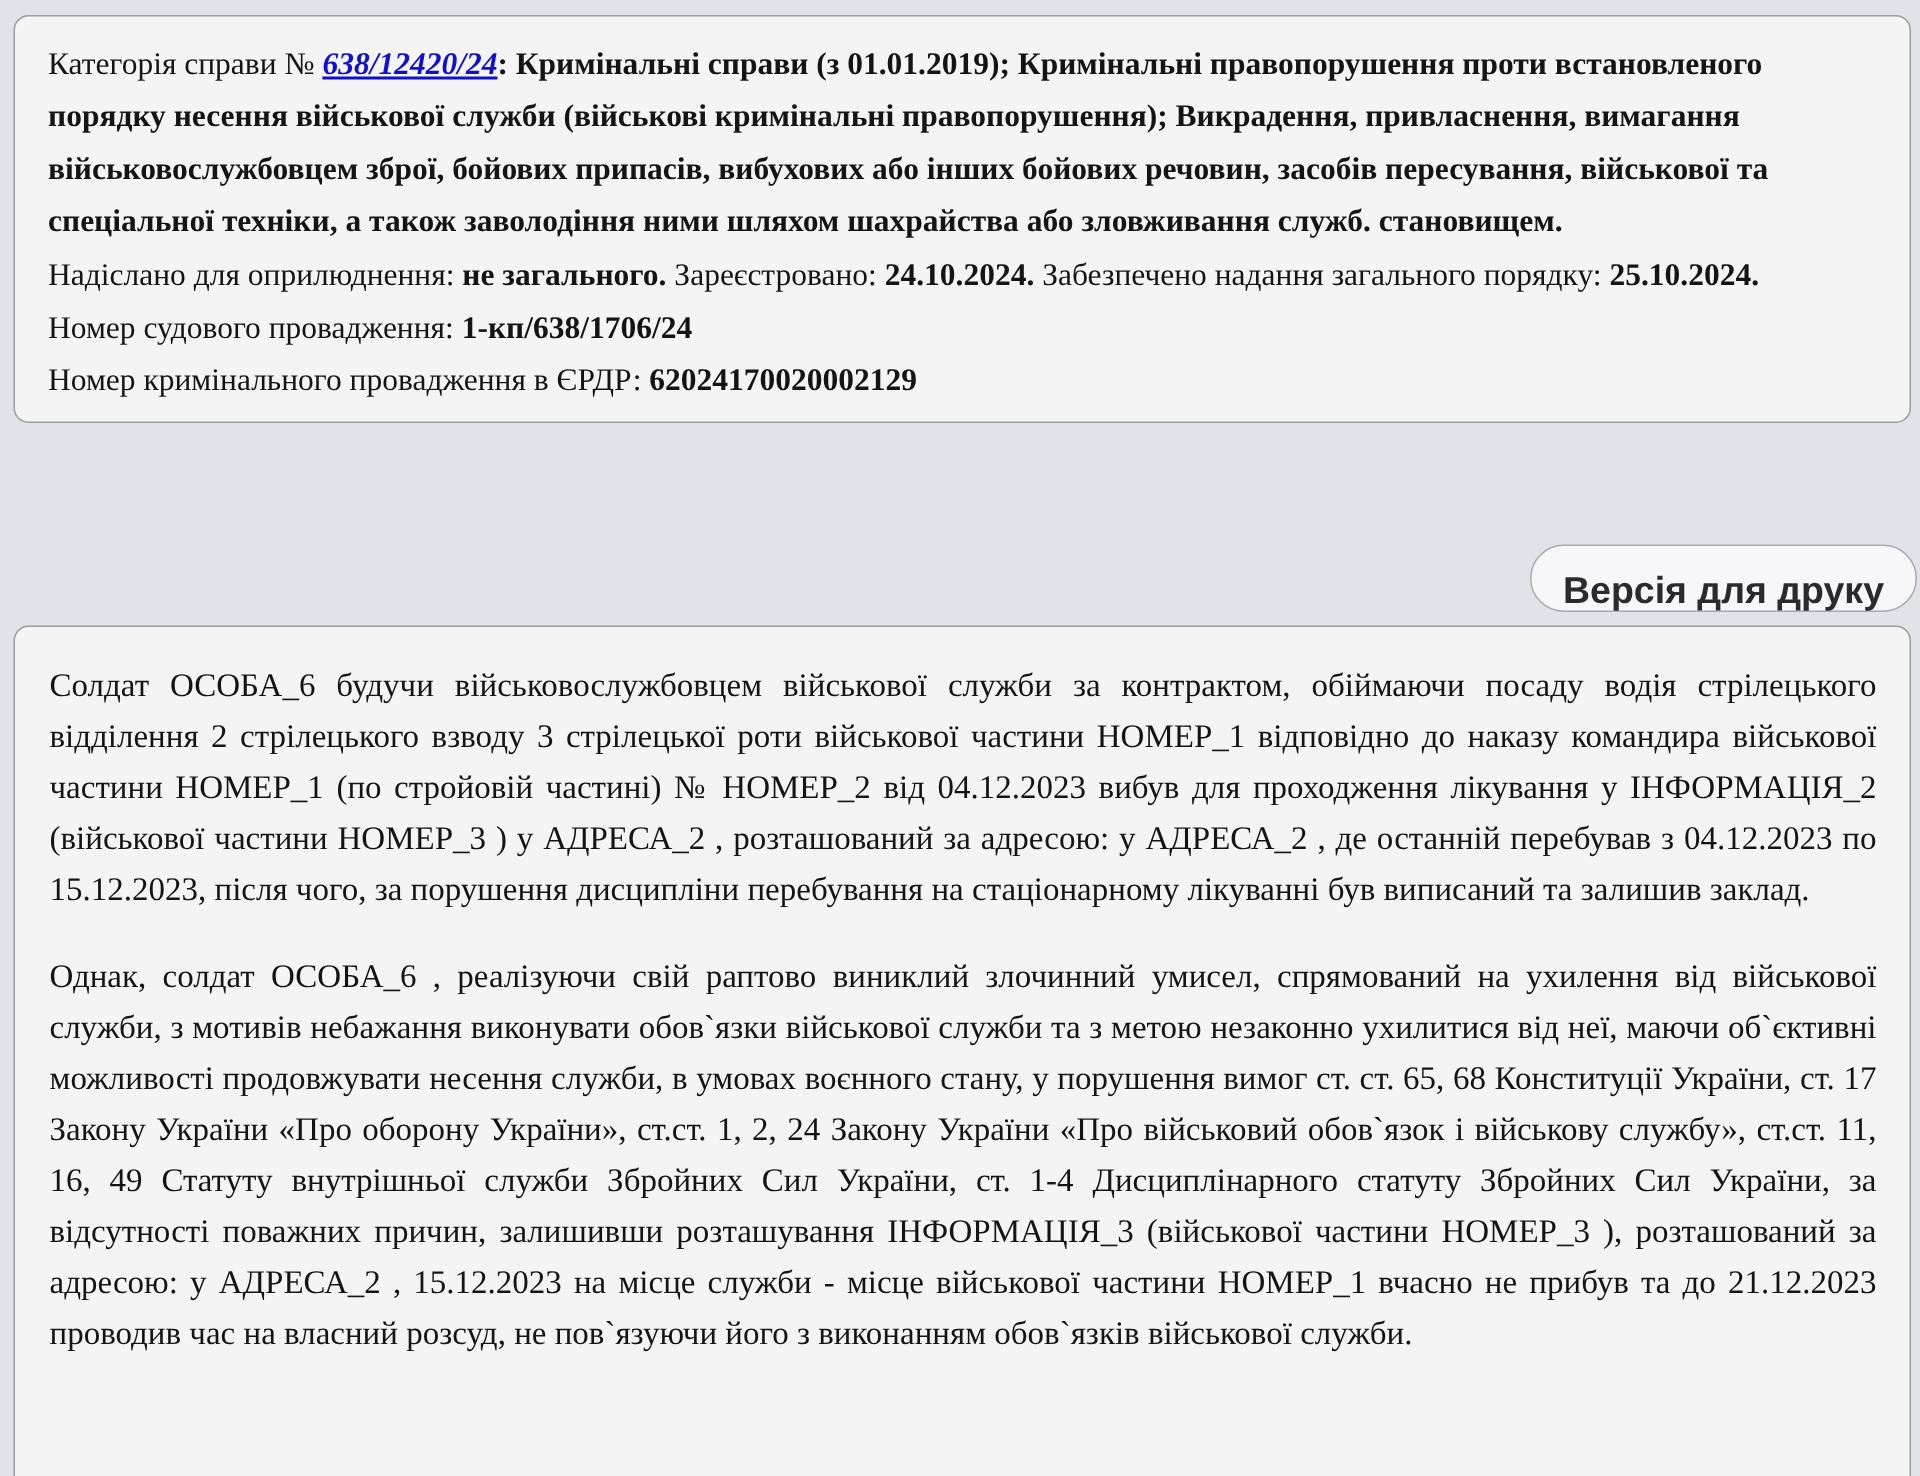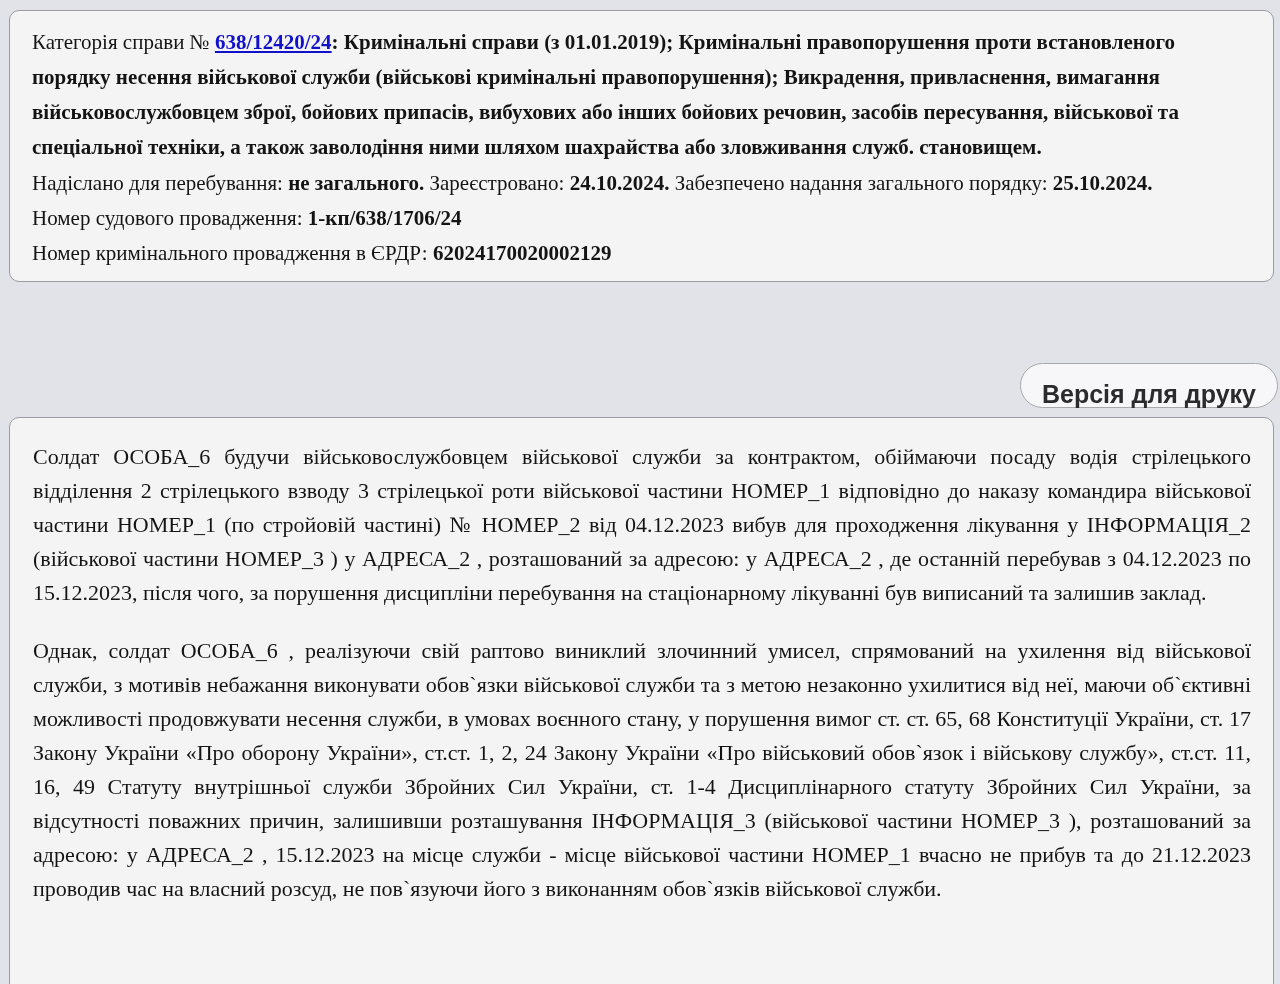--- a/index.html
+++ b/index.html
@@ -36,20 +36,21 @@
     line-height:35px;
   }
   .case-panel p{margin:0;}
   .case-panel .category{margin-bottom:1px;}
   .case-panel b{font-weight:700;text-align:right;}
   a.case-link{
     color:var(--link_color);
     font-weight:700;
     text-decoration:underline;
     cursor:pointer;
+    font-style:italic;
   }
   
   .toolbar{
     position:absolute;
     top:363px;right:2px;
     height:48px;
   }
   .print-btn{
     height:45px;
     padding:16px 21px;
@@ -76,21 +77,21 @@
     text-align:justify;
   }
   .decision-panel p:last-child{margin-bottom:0;margin-top:24px;}
 </style>
 </head>
 <body>
 
 <div class="panel case-panel">
   <p class="category"><span>Категорія справи № </span><a class="case-link" href="#">638/12420/24</a><b>: Кримінальні справи (з 01.01.2019); Кримінальні правопорушення проти встановленого порядку несення військової служби (військові кримінальні правопорушення); Викрадення, привласнення, вимагання військовослужбовцем зброї, бойових припасів, вибухових або інших бойових речовин, засобів пересування, військової та спеціальної техніки, а також заволодіння ними шляхом шахрайства або зловживання служб. становищем.</b></p>
 
-  <p class="meta"><span>Надіслано для перебування: </span><b>не загального.</b><span> Зареєстровано: </span><b>24.10.2024.</b><span> Забезпечено надання загального порядку: </span><b>25.10.2024.</b></p>
+  <p class="meta"><span>Надіслано для оприлюднення: </span><b>не загального.</b><span> Зареєстровано: </span><b>24.10.2024.</b><span> Забезпечено надання загального порядку: </span><b>25.10.2024.</b></p>
 
   <p class="meta"><span>Номер судового провадження: </span><b>1-кп/638/1706/24</b></p>
 
   <p class="meta"><span>Номер кримінального провадження в ЄРДР: </span><b>62024170020002129</b></p>
 </div>
 
 <div class="toolbar">
   <button class="print-btn">Версія для друку</button>
 </div>
 

